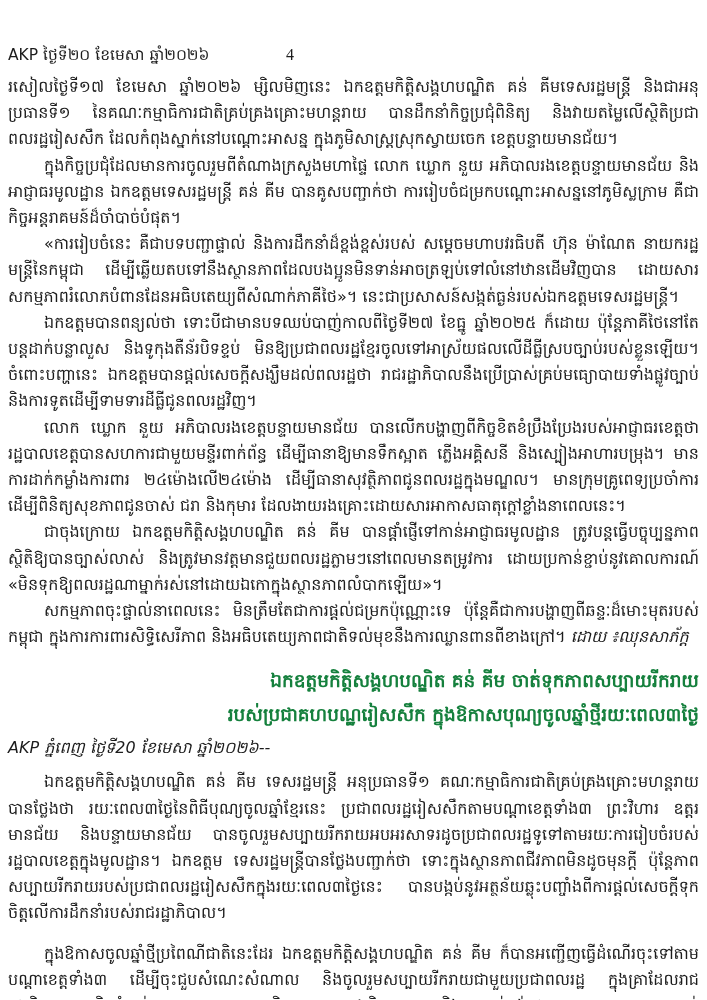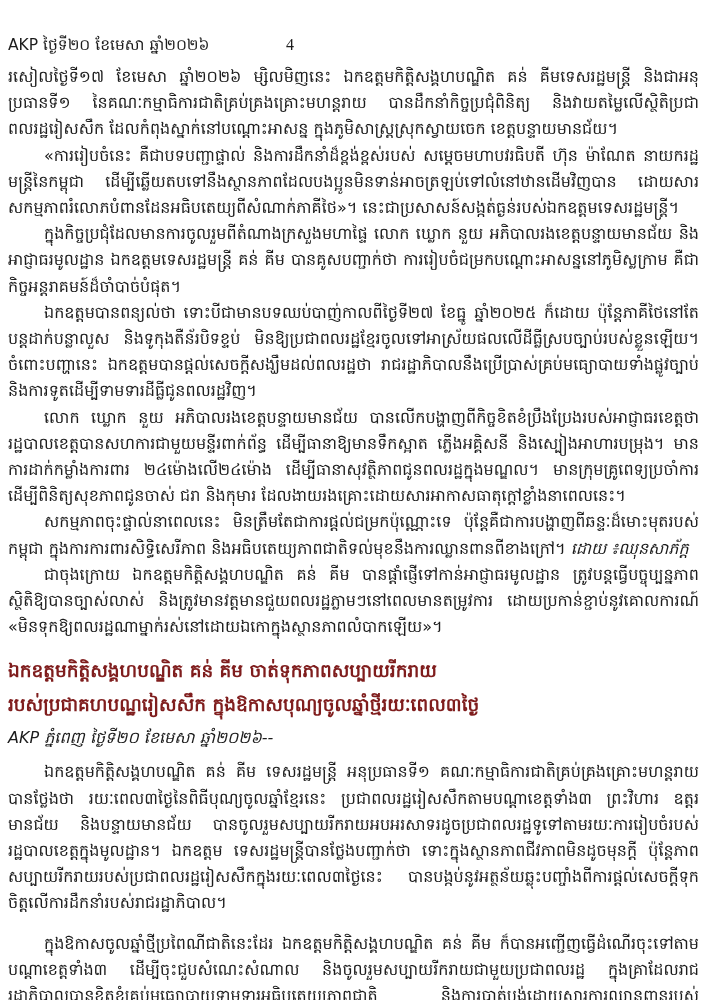--- a/index.html
+++ b/index.html
@@ -11,21 +11,21 @@
     width: 707px;
     height: 1000px;
     overflow: hidden;
     font-family: "DejaVu Sans", sans-serif;
     color: #1c1c1c;
   }
   .page {
     box-sizing: border-box;
     width: 707px;
     height: 852px;
-    padding: 34px 8px 0 8px;
+    padding: 44px 8px 0 8px;
     background: #ffffff;
   }
   .page-header {
     display: flex;
     align-items: baseline;
     font-size: 15.5px;
     line-height: 22px;
     margin-bottom: 8px;
     white-space: nowrap;
   }
@@ -45,25 +45,25 @@
   }
   .article p.indent {
     text-indent: 36px;
   }
   .byline {
     font-style: italic;
     font-weight: normal;
   }
   .headline {
     margin: 14px 0 2px 0;
-    text-align: left;
+    text-align: right;
     font-weight: bold;
     font-size: 18.5px;
     line-height: 34px;
-    color: #7f1d1d;
+    color: #15803d;
   }
   .dateline {
     font-style: italic;
     font-size: 16px;
     line-height: 27px;
     margin: 2px 0 0 0;
     text-align: left;
   }
   .article-2 p.first {
     margin-top: 8px;
@@ -77,36 +77,36 @@
 
 <div class="page">
 
   <div class="page-header">
     <span class="edition">AKP ថ្ងៃទី២០ ខែមេសា ឆ្នាំ២០២៦</span>
     <span class="page-number">4</span>
   </div>
 
   <div class="article article-1">
     <p>រសៀលថ្ងៃទី១៧ ខែមេសា ឆ្នាំ២០២៦ ម្សិលមិញនេះ ឯកឧត្តមកិត្តិសង្គហបណ្ឌិត គន់ គីមទេសរដ្ឋមន្ត្រី និងជាអនុប្រធានទី១ នៃគណៈកម្មាធិការជាតិគ្រប់គ្រងគ្រោះមហន្តរាយ បានដឹកនាំកិច្ចប្រជុំពិនិត្យ និងវាយតម្លៃលើស្ថិតិប្រជាពលរដ្ឋរៀសសឹក ដែលកំពុងស្នាក់នៅបណ្ដោះអាសន្ន ក្នុងភូមិសាស្ត្រស្រុកស្វាយចេក ខេត្តបន្ទាយមានជ័យ។</p>
+    <p class="indent">ក្នុងកិច្ចប្រជុំដែលមានការចូលរួមពីតំណាងក្រសួងមហាផ្ទៃ លោក ឃ្លោក នួយ អភិបាលរងខេត្តបន្ទាយមានជ័យ និងអាជ្ញាធរមូលដ្ឋាន ឯកឧត្តមទេសរដ្ឋមន្ត្រី គន់ គីម បានគូសបញ្ជាក់ថា ការរៀបចំជម្រកបណ្ដោះអាសន្ននៅភូមិស្លក្រាម គឺជាកិច្ចអន្តរាគមន៍ដ៏ចាំបាច់បំផុត។</p>
     <p class="indent">«ការរៀបចំនេះ គឺជាបទបញ្ជាផ្ទាល់ និងការដឹកនាំដ៏ខ្ពង់ខ្ពស់របស់ សម្ដេចមហាបវរធិបតី ហ៊ុន ម៉ាណែត នាយករដ្ឋមន្ត្រីនៃកម្ពុជា ដើម្បីឆ្លើយតបទៅនឹងស្ថានភាពដែលបងប្អូនមិនទាន់អាចត្រឡប់ទៅលំនៅឋានដើមវិញបាន ដោយសារសកម្មភាពរំលោភបំពានដែនអធិបតេយ្យពីសំណាក់ភាគីថៃ»។ នេះជាប្រសាសន៍សង្កត់ធ្ងន់របស់ឯកឧត្តមទេសរដ្ឋមន្ត្រី។</p>
-    <p class="indent">ក្នុងកិច្ចប្រជុំដែលមានការចូលរួមពីតំណាងក្រសួងមហាផ្ទៃ លោក ឃ្លោក នួយ អភិបាលរងខេត្តបន្ទាយមានជ័យ និងអាជ្ញាធរមូលដ្ឋាន ឯកឧត្តមទេសរដ្ឋមន្ត្រី គន់ គីម បានគូសបញ្ជាក់ថា ការរៀបចំជម្រកបណ្ដោះអាសន្ននៅភូមិស្លក្រាម គឺជាកិច្ចអន្តរាគមន៍ដ៏ចាំបាច់បំផុត។</p>
     <p class="indent">ឯកឧត្តមបានពន្យល់ថា ទោះបីជាមានបទឈប់បាញ់កាលពីថ្ងៃទី២៧ ខែធ្នូ ឆ្នាំ២០២៥ ក៏ដោយ ប៉ុន្តែភាគីថៃនៅតែបន្តដាក់បន្លាលួស និងទូកុងតឺន័របិទខ្ទប់ មិនឱ្យប្រជាពលរដ្ឋខ្មែរចូលទៅអាស្រ័យផលលើដីធ្លីស្របច្បាប់របស់ខ្លួនឡើយ។ ចំពោះបញ្ហានេះ ឯកឧត្តមបានផ្តល់សេចក្តីសង្ឃឹមដល់ពលរដ្ឋថា រាជរដ្ឋាភិបាលនឹងប្រើប្រាស់គ្រប់មធ្យោបាយទាំងផ្លូវច្បាប់ និងការទូតដើម្បីទាមទារដីធ្លីជូនពលរដ្ឋវិញ។</p>
     <p class="indent">លោក ឃ្លោក នួយ អភិបាលរងខេត្តបន្ទាយមានជ័យ បានលើកបង្ហាញពីកិច្ចខិតខំប្រឹងប្រែងរបស់អាជ្ញាធរខេត្តថា រដ្ឋបាលខេត្តបានសហការជាមួយមន្ទីរពាក់ព័ន្ធ ដើម្បីធានាឱ្យមានទឹកស្អាត ភ្លើងអគ្គិសនី និងស្បៀងអាហារបម្រុង។ មានការដាក់កម្លាំងការពារ ២៤ម៉ោងលើ២៤ម៉ោង ដើម្បីធានាសុវត្ថិភាពជូនពលរដ្ឋក្នុងមណ្ឌល។ មានក្រុមគ្រូពេទ្យប្រចាំការដើម្បីពិនិត្យសុខភាពជូនចាស់ ជរា និងកុមារ ដែលងាយរងគ្រោះដោយសារអាកាសធាតុក្តៅខ្លាំងនាពេលនេះ។</p>
+    <p class="indent">ជាចុងក្រោយ ឯកឧត្តមកិត្តិសង្គហបណ្ឌិត គន់ គីម បានផ្តាំផ្ញើទៅកាន់អាជ្ញាធរមូលដ្ឋាន ត្រូវបន្តធ្វើបច្ចុប្បន្នភាពស្ថិតិឱ្យបានច្បាស់លាស់ និងត្រូវមានវត្តមានជួយពលរដ្ឋភ្លាមៗនៅពេលមានតម្រូវការ ដោយប្រកាន់ខ្ជាប់នូវគោលការណ៍ «មិនទុកឱ្យពលរដ្ឋណាម្នាក់រស់នៅដោយឯកោក្នុងស្ថានភាពលំបាកឡើយ»។</p>
     <p class="indent">
       <span>សកម្មភាពចុះផ្ទាល់នាពេលនេះ មិនត្រឹមតែជាការផ្តល់ជម្រកប៉ុណ្ណោះទេ ប៉ុន្តែគឺជាការបង្ហាញពីឆន្ទៈដ៏មោះមុតរបស់កម្ពុជា ក្នុងការការពារសិទ្ធិសេរីភាព និងអធិបតេយ្យភាពជាតិទល់មុខនឹងការឈ្លានពានពីខាងក្រៅ។</span>
       <span class="byline">ដោយ ៖ឈុនសាភ័ក្ត</span>
     </p>
-    <p class="indent">ជាចុងក្រោយ ឯកឧត្តមកិត្តិសង្គហបណ្ឌិត គន់ គីម បានផ្តាំផ្ញើទៅកាន់អាជ្ញាធរមូលដ្ឋាន ត្រូវបន្តធ្វើបច្ចុប្បន្នភាពស្ថិតិឱ្យបានច្បាស់លាស់ និងត្រូវមានវត្តមានជួយពលរដ្ឋភ្លាមៗនៅពេលមានតម្រូវការ ដោយប្រកាន់ខ្ជាប់នូវគោលការណ៍ «មិនទុកឱ្យពលរដ្ឋណាម្នាក់រស់នៅដោយឯកោក្នុងស្ថានភាពលំបាកឡើយ»។</p>
   </div>
 
   <div class="headline">
     <div>ឯកឧត្តមកិត្តិសង្គហបណ្ឌិត គន់ គីម ចាត់ទុកភាពសប្បាយរីករាយ</div>
     <div>របស់ប្រជាគហបណ្ឋរៀសសឹក ក្នុងឱកាសបុណ្យចូលឆ្នាំថ្មីរយៈពេល៣ថ្ងៃ</div>
   </div>
 
-  <p class="dateline">AKP ភ្នំពេញ ថ្ងៃទី២០ ខែមេសា ឆ្នាំ២០២៦--</p>
+  <p class="dateline">AKP ភ្នំពេញ ថ្ងៃទី20 ខែមេសា ឆ្នាំ២០២៦--</p>
 
   <div class="article article-2">
     <p class="indent first">ឯកឧត្តមកិត្តិសង្គហបណ្ឌិត គន់ គីម ទេសរដ្ឋមន្ត្រី អនុប្រធានទី១ គណៈកម្មាធិការជាតិគ្រប់គ្រងគ្រោះមហន្តរាយបានថ្លែងថា រយៈពេល៣ថ្ងៃនៃពិធីបុណ្យចូលឆ្នាំខ្មែរនេះ ប្រជាពលរដ្ឋរៀសសឹកតាមបណ្តាខេត្តទាំង៣ ព្រះវិហារ ឧត្តរមានជ័យ និងបន្ទាយមានជ័យ បានចូលរួមសប្បាយរីករាយអបអរសាទរដូចប្រជាពលរដ្ឋទូទៅតាមរយៈការរៀបចំរបស់រដ្ឋបាលខេត្តក្នុងមូលដ្ឋាន។ ឯកឧត្តម ទេសរដ្ឋមន្ត្រីបានថ្លែងបញ្ជាក់ថា ទោះក្នុងស្ថានភាពជីវភាពមិនដូចមុនក្តី ប៉ុន្តែភាពសប្បាយរីករាយរបស់ប្រជាពលរដ្ឋរៀសសឹកក្នុងរយៈពេល៣ថ្ងៃនេះ បានបង្កប់នូវអត្ថន័យឆ្លុះបញ្ចាំងពីការផ្តល់សេចក្តីទុកចិត្តលើការដឹកនាំរបស់រាជរដ្ឋាភិបាល។</p>
     <p class="indent second">ក្នុងឱកាសចូលឆ្នាំថ្មីប្រពៃណីជាតិនេះដែរ ឯកឧត្តមកិត្តិសង្គហបណ្ឌិត គន់ គីម ក៏បានអញ្ជើញធ្វើដំណើរចុះទៅតាមបណ្តាខេត្តទាំង៣ ដើម្បីចុះជួបសំណេះសំណាល និងចូលរួមសប្បាយរីករាយជាមួយប្រជាពលរដ្ឋ ក្នុងគ្រាដែលរាជរដ្ឋាភិបាលបានខិតខំគ្រប់មធ្យោបាយទាមទារអធិបតេយ្យភាពជាតិ និងការបាត់បង់ដោយសារការឈ្លានពានរបស់ប្រទេសថៃ។</p>
   </div>
 
 </div>
 
 </body></html>

